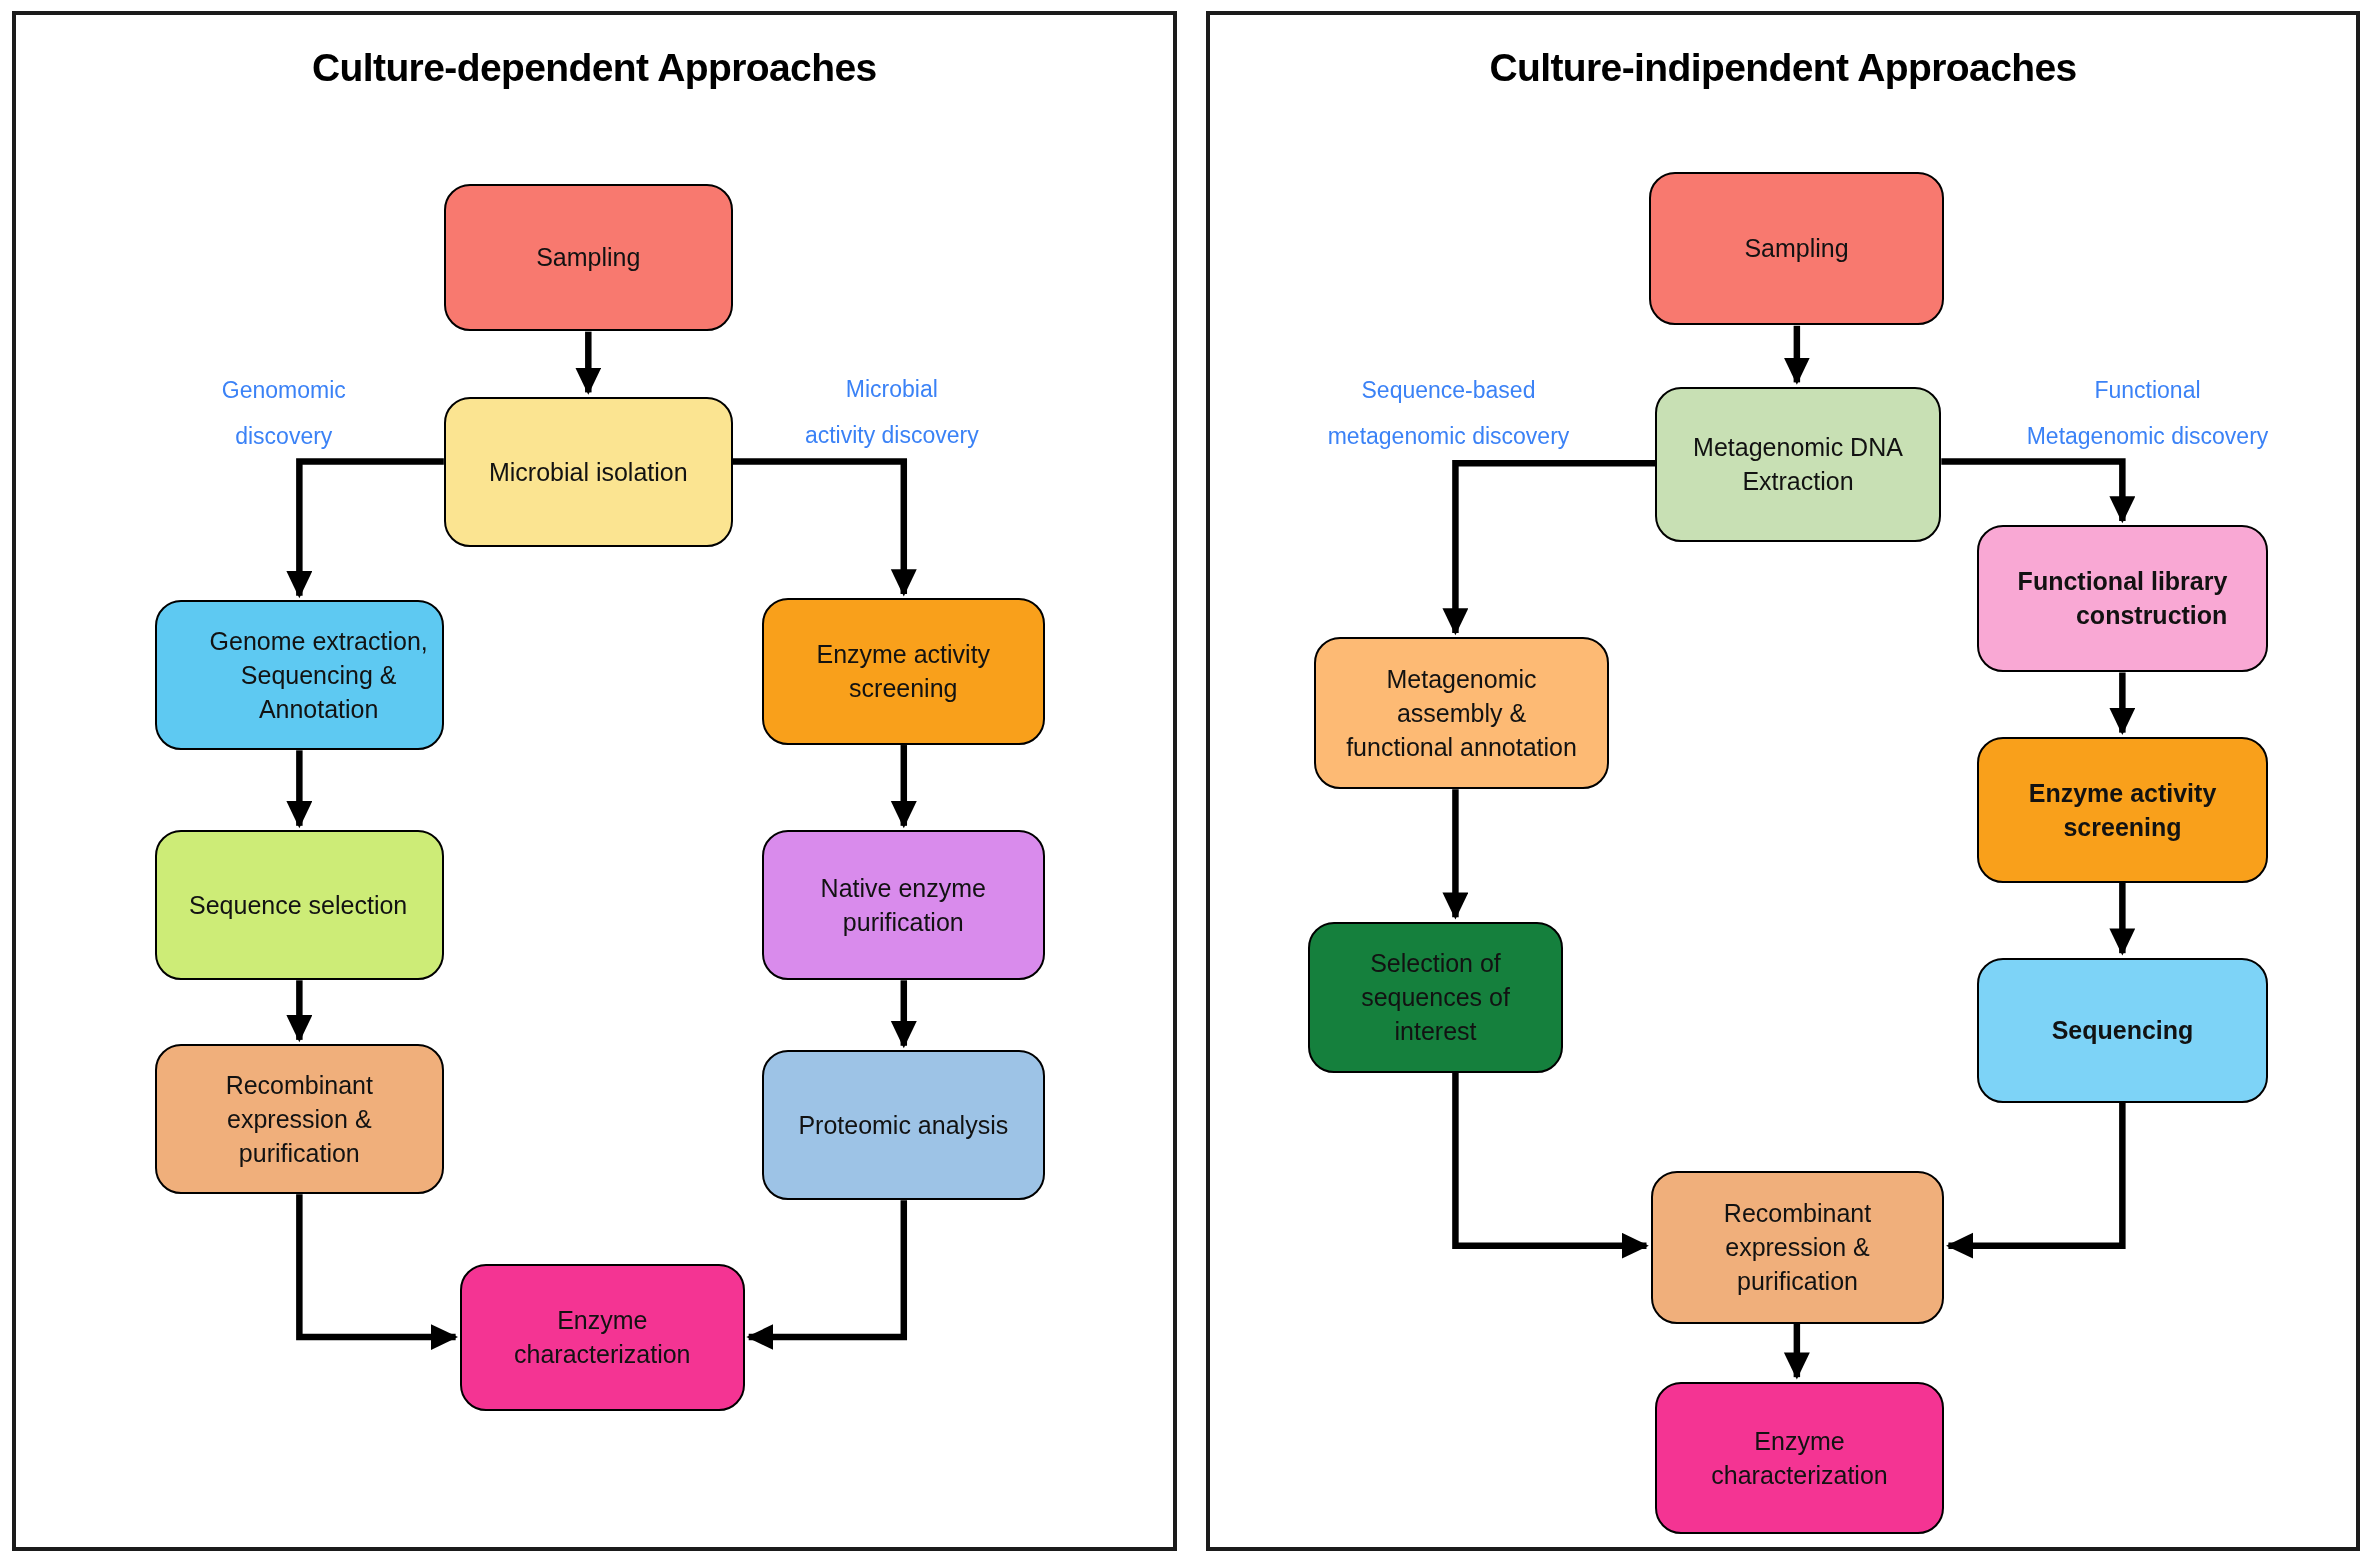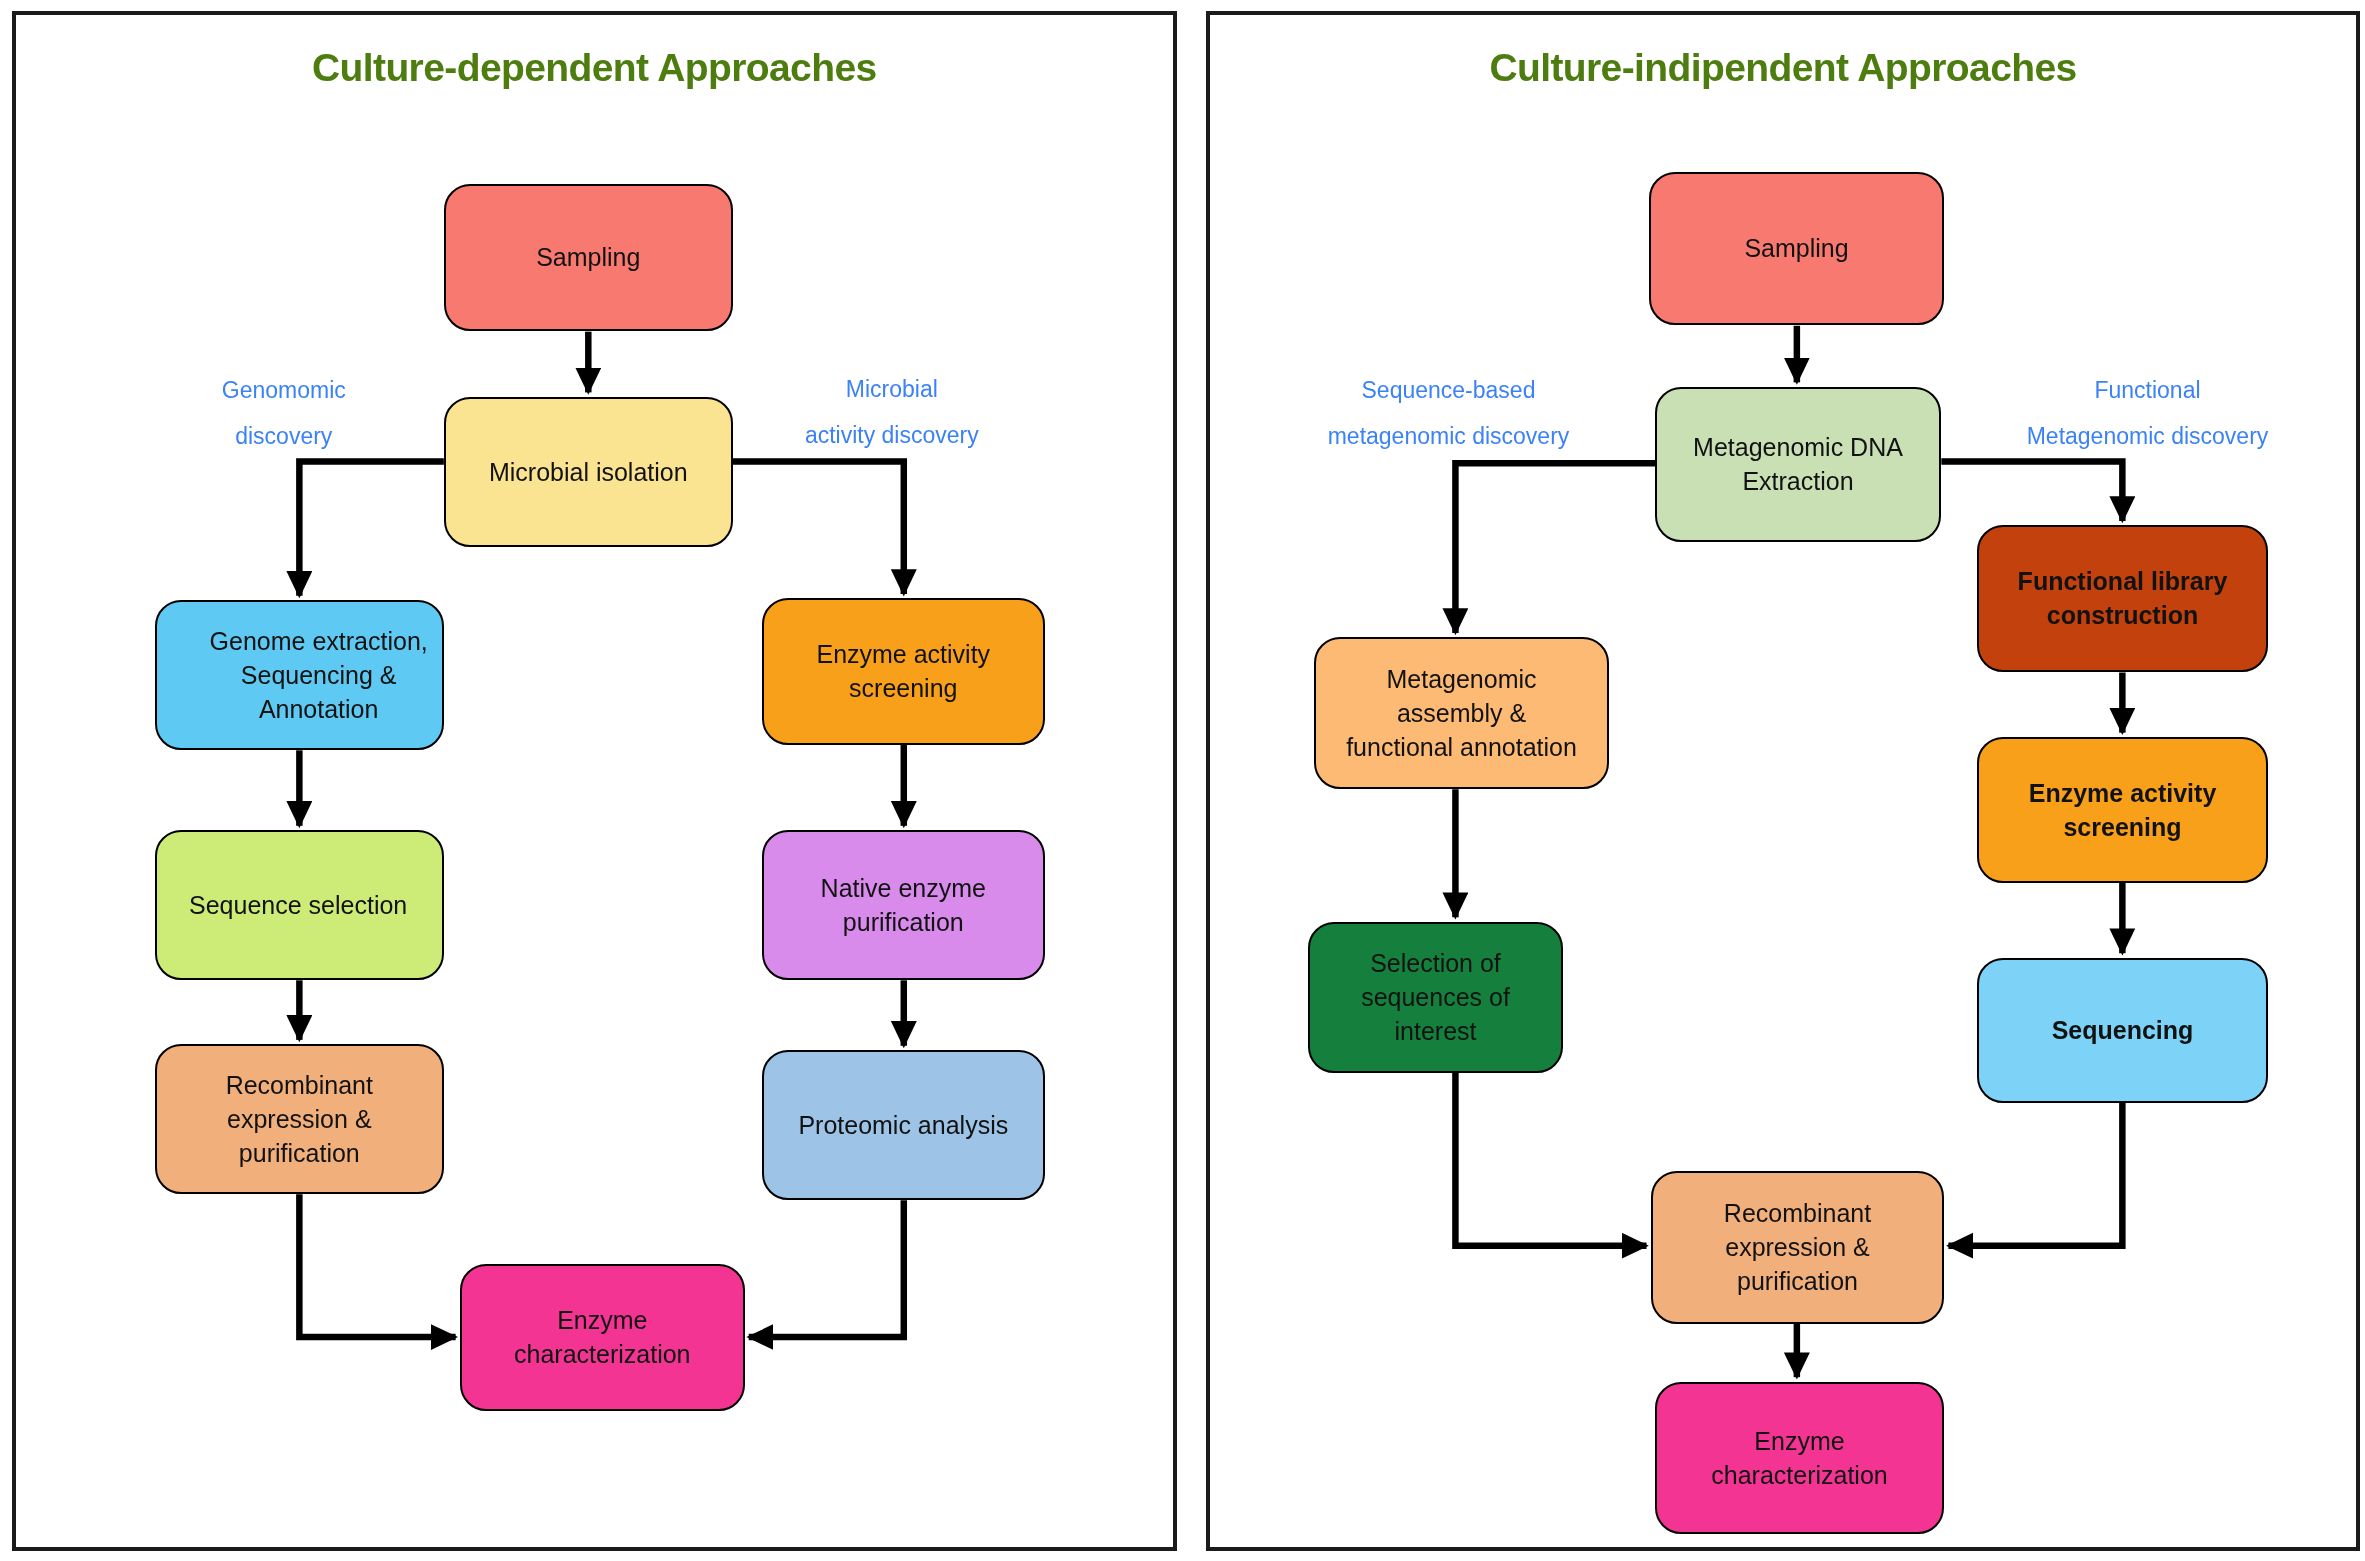--- a/index.html
+++ b/index.html
@@ -8,21 +8,21 @@
     font-family:"Liberation Sans",sans-serif;color:#111111;
   }
   .panel{
     position:absolute;top:10.6px;height:1540px;background:#ffffff;
     border:4.1px solid #1b1b1b;box-sizing:border-box;
   }
   #left-panel{left:11.8px;width:1165px;}
   #right-panel{left:1206px;width:1154px;}
   .panel-title{
     position:absolute;top:31px;left:0;width:100%;
-    text-align:center;font-size:39px;font-weight:bold;color:#4d7c0f;
+    text-align:center;font-size:39px;font-weight:bold;color:#000000;
     letter-spacing:-0.6px;
   }
   .node{
     position:absolute;display:flex;align-items:center;justify-content:center;
     text-align:center;border:2.9px solid #000000;border-radius:26px;
     font-size:25px;line-height:34px;white-space:pre-line;
     box-sizing:border-box;padding:0 8.3px;color:#121212;
   }
   .node.heavy{font-weight:600;}
   .branch-label{
@@ -101,21 +101,21 @@
 Metagenomic discovery</div>
 
   <div class="node" style="left: 439px; top: 157px; width: 295px; height: 153px; background-color: rgb(248, 121, 111);">Sampling</div>
   <div class="node" style="left: 445px; top: 372px; width: 286px; height: 155px; background-color: rgb(200, 224, 180);">Metagenomic DNA
 Extraction</div>
   <div class="node" style="left: 104px; top: 622px; width: 295px; height: 152px; background-color: #fdba74;">Metagenomic
 assembly &amp;
 functional annotation</div>
   <div class="node" style="left: 98px; top: 907px; width: 255px; height: 151px; background-color: #15803d;">Selection of
 sequences of interest</div>
-  <div class="node heavy" style="left: 767px; top: 510px; width: 291px; height: 147px; background-color: #c2410c;">Functional library
+  <div class="node heavy" style="left: 767px; top: 510px; width: 291px; height: 147px; background-color: #f9a8d4; text-align: right;">Functional library
 construction</div>
   <div class="node heavy" style="left: 767px; top: 722px; width: 291px; height: 146px; background-color: rgb(249, 160, 27);">Enzyme activity
 screening</div>
   <div class="node heavy" style="left: 767px; top: 943px; width: 291px; height: 145px; background-color: rgb(125, 211, 247);">Sequencing</div>
   <div class="node" style="left: 441px; top: 1156px; width: 293px; height: 153px; background-color: rgb(240, 175, 123);">Recombinant
 expression &amp;
 purification</div>
   <div class="node" style="left: 445px; top: 1367px; width: 289px; height: 152px; background-color: rgb(244, 52, 147);">Enzyme
 characterization</div>
 </div>

